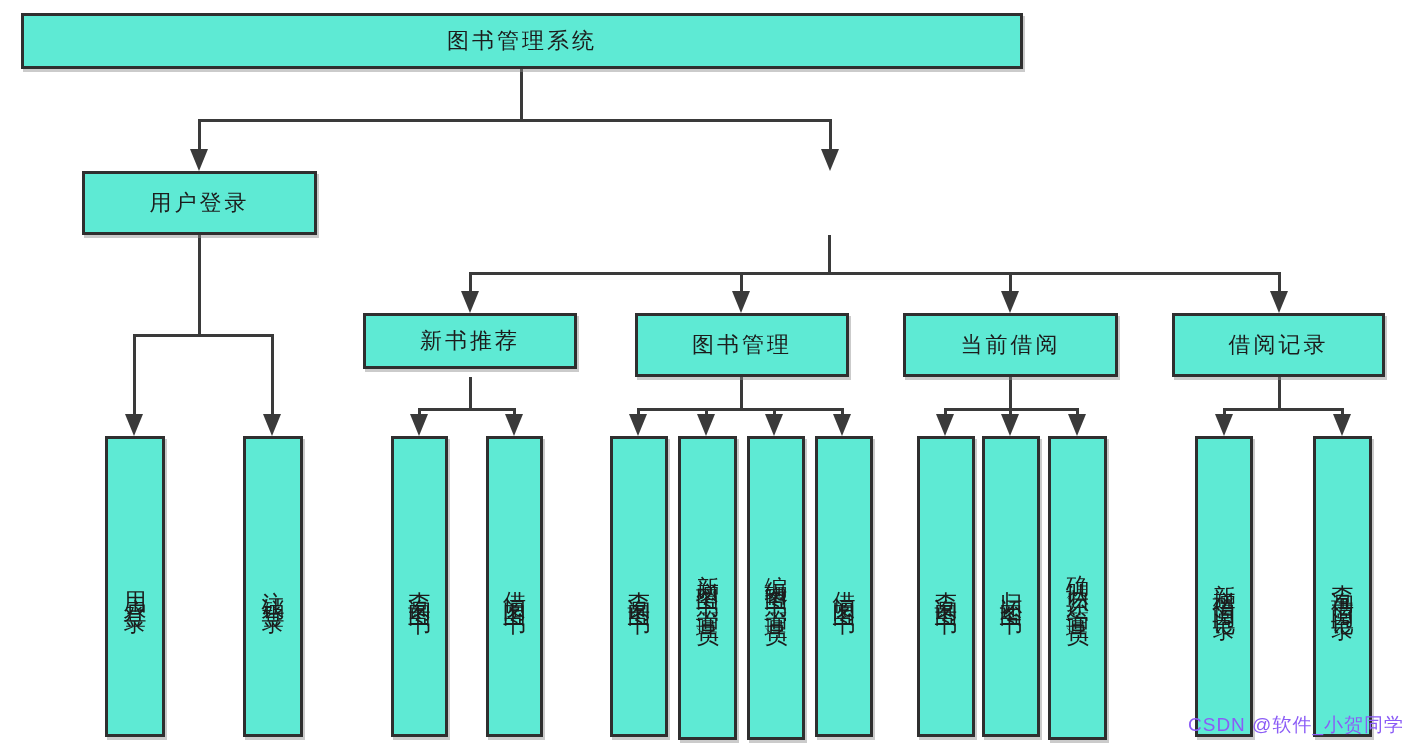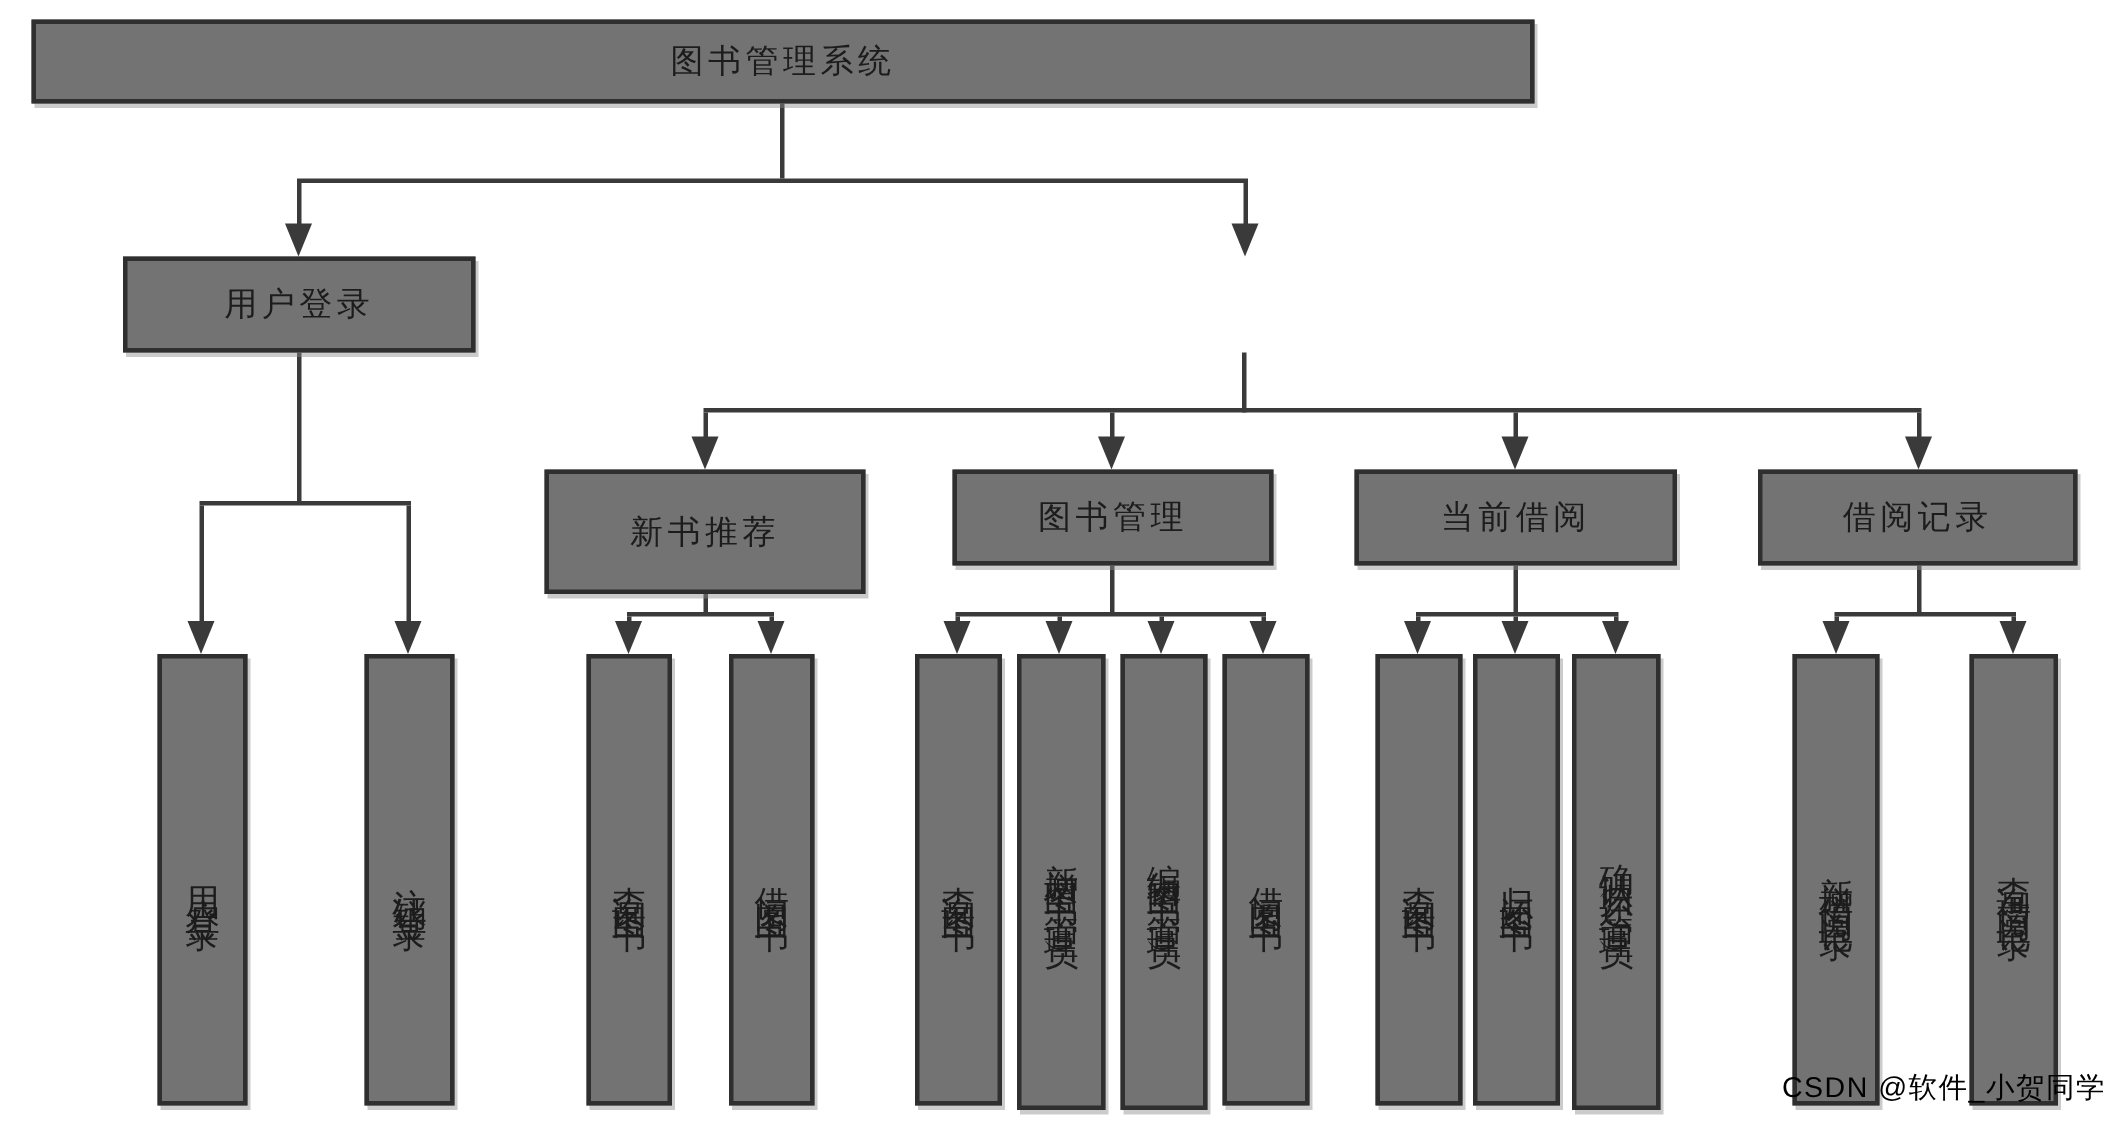--- a/index.html
+++ b/index.html
@@ -8,21 +8,21 @@
     width: 1405px;
     height: 747px;
     background: #ffffff;
     font-family: "Liberation Sans", "DejaVu Sans", sans-serif;
     color: #1c1c1c;
     overflow: hidden;
   }
   .box {
     position: absolute;
     box-sizing: border-box;
-    background: #737373;
+    background: #5eead4;
     border: 3px solid #2f2f2f;
     box-shadow: 2px 3px 0 rgba(140,140,140,0.45);
     display: flex;
     align-items: center;
     justify-content: center;
     font-size: 22px;
     letter-spacing: 3px;
     white-space: nowrap;
   }
   .box .vlabel {
@@ -43,21 +43,21 @@
     border-left: 9px solid transparent;
     border-right: 9px solid transparent;
     border-top: 22px solid #3a3a3a;
   }
   .watermark {
     position: absolute;
     left: 1188px;
     top: 712px;
     font-size: 19px;
     letter-spacing: 1px;
-    color: #000000;
+    color: #8b5cf6;
     z-index: 5;
     white-space: nowrap;
   }
 </style>
 </head>
 <body>
 
 <div id="stage">
 
   <div class="line" style="left:520px;top:69px;width:3px;height:50px"></div>
@@ -120,21 +120,21 @@
   <div class="arrow" style="left:1333px;top:414px"></div>
 
   <div class="box" style="left:21px;top:13px;width:1002px;height:56px">
     <span>图书管理系统</span>
   </div>
 
   <div class="box" style="left:82px;top:171px;width:235px;height:64px">
     <span>用户登录</span>
   </div>
 
-  <div class="box" style="left:363px;top:313px;width:214px;height:83px">
+  <div class="box" style="left:363px;top:313px;width:214px;height:56px">
     <span>新书推荐</span>
   </div>
   <div class="box" style="left:635px;top:313px;width:214px;height:64px">
     <span>图书管理</span>
   </div>
   <div class="box" style="left:1172px;top:313px;width:213px;height:64px">
     <span>借阅记录</span>
   </div>
   <div class="box" style="left:903px;top:313px;width:215px;height:64px">
     <span>当前借阅</span>

